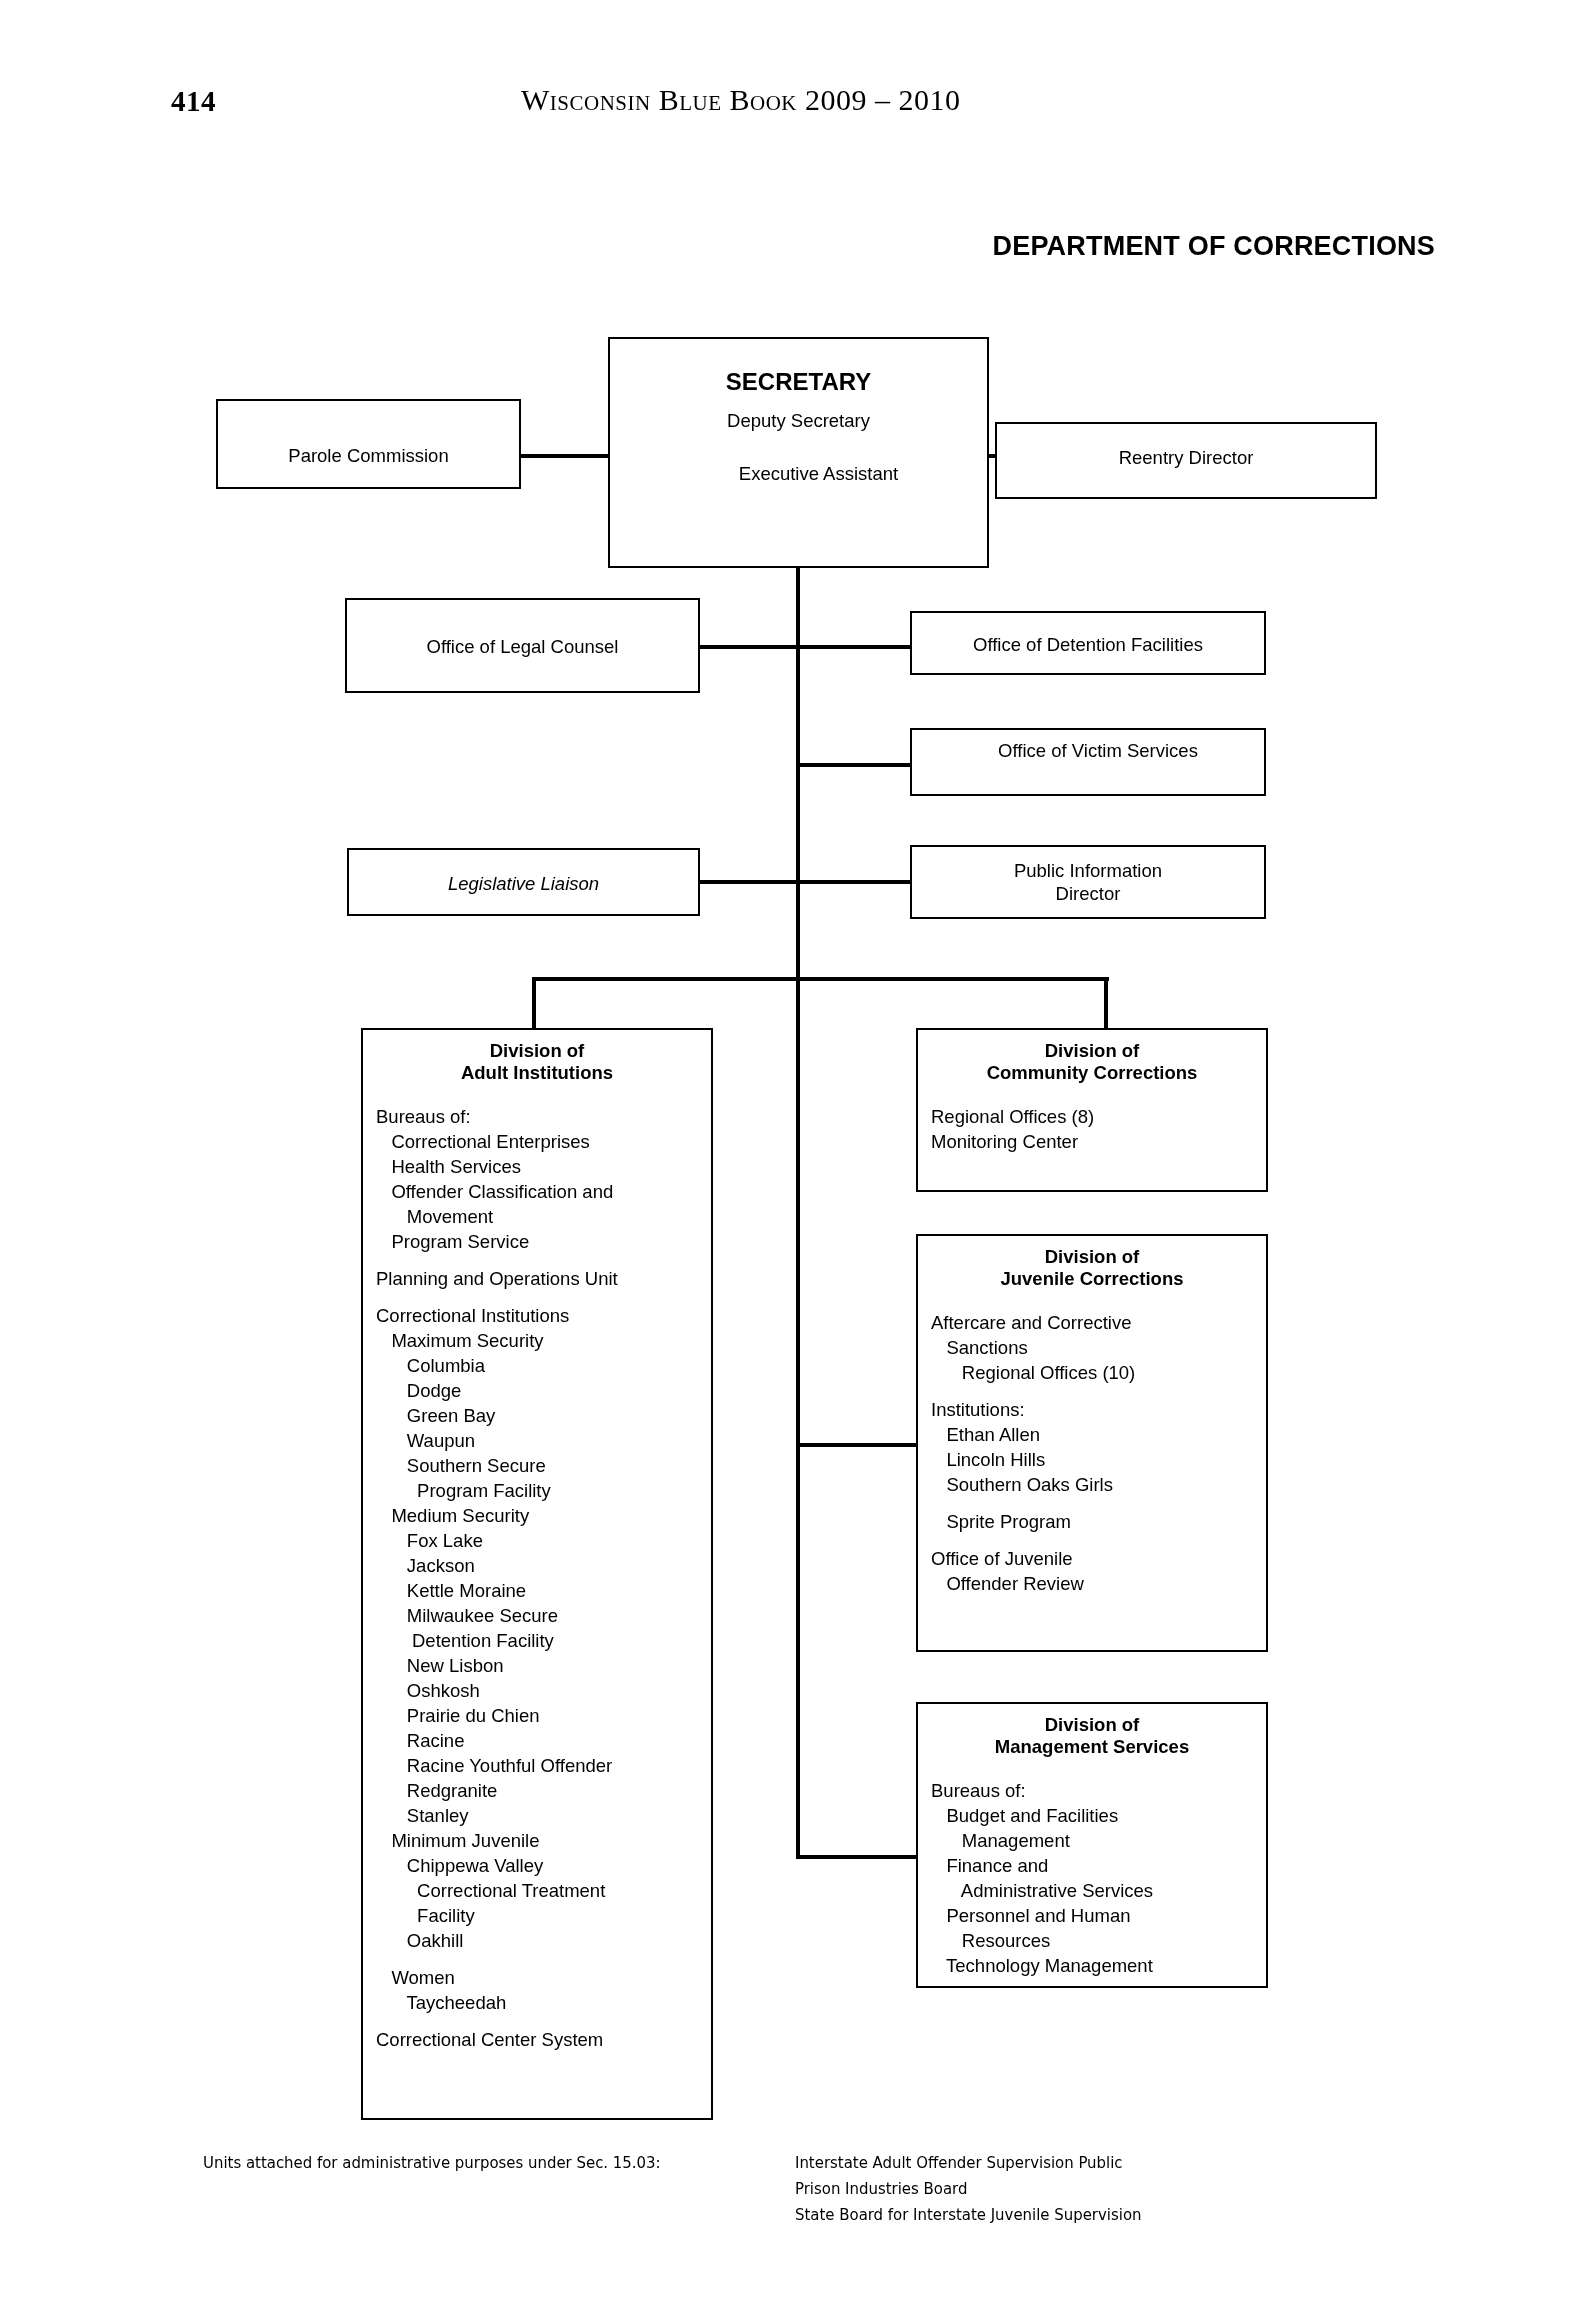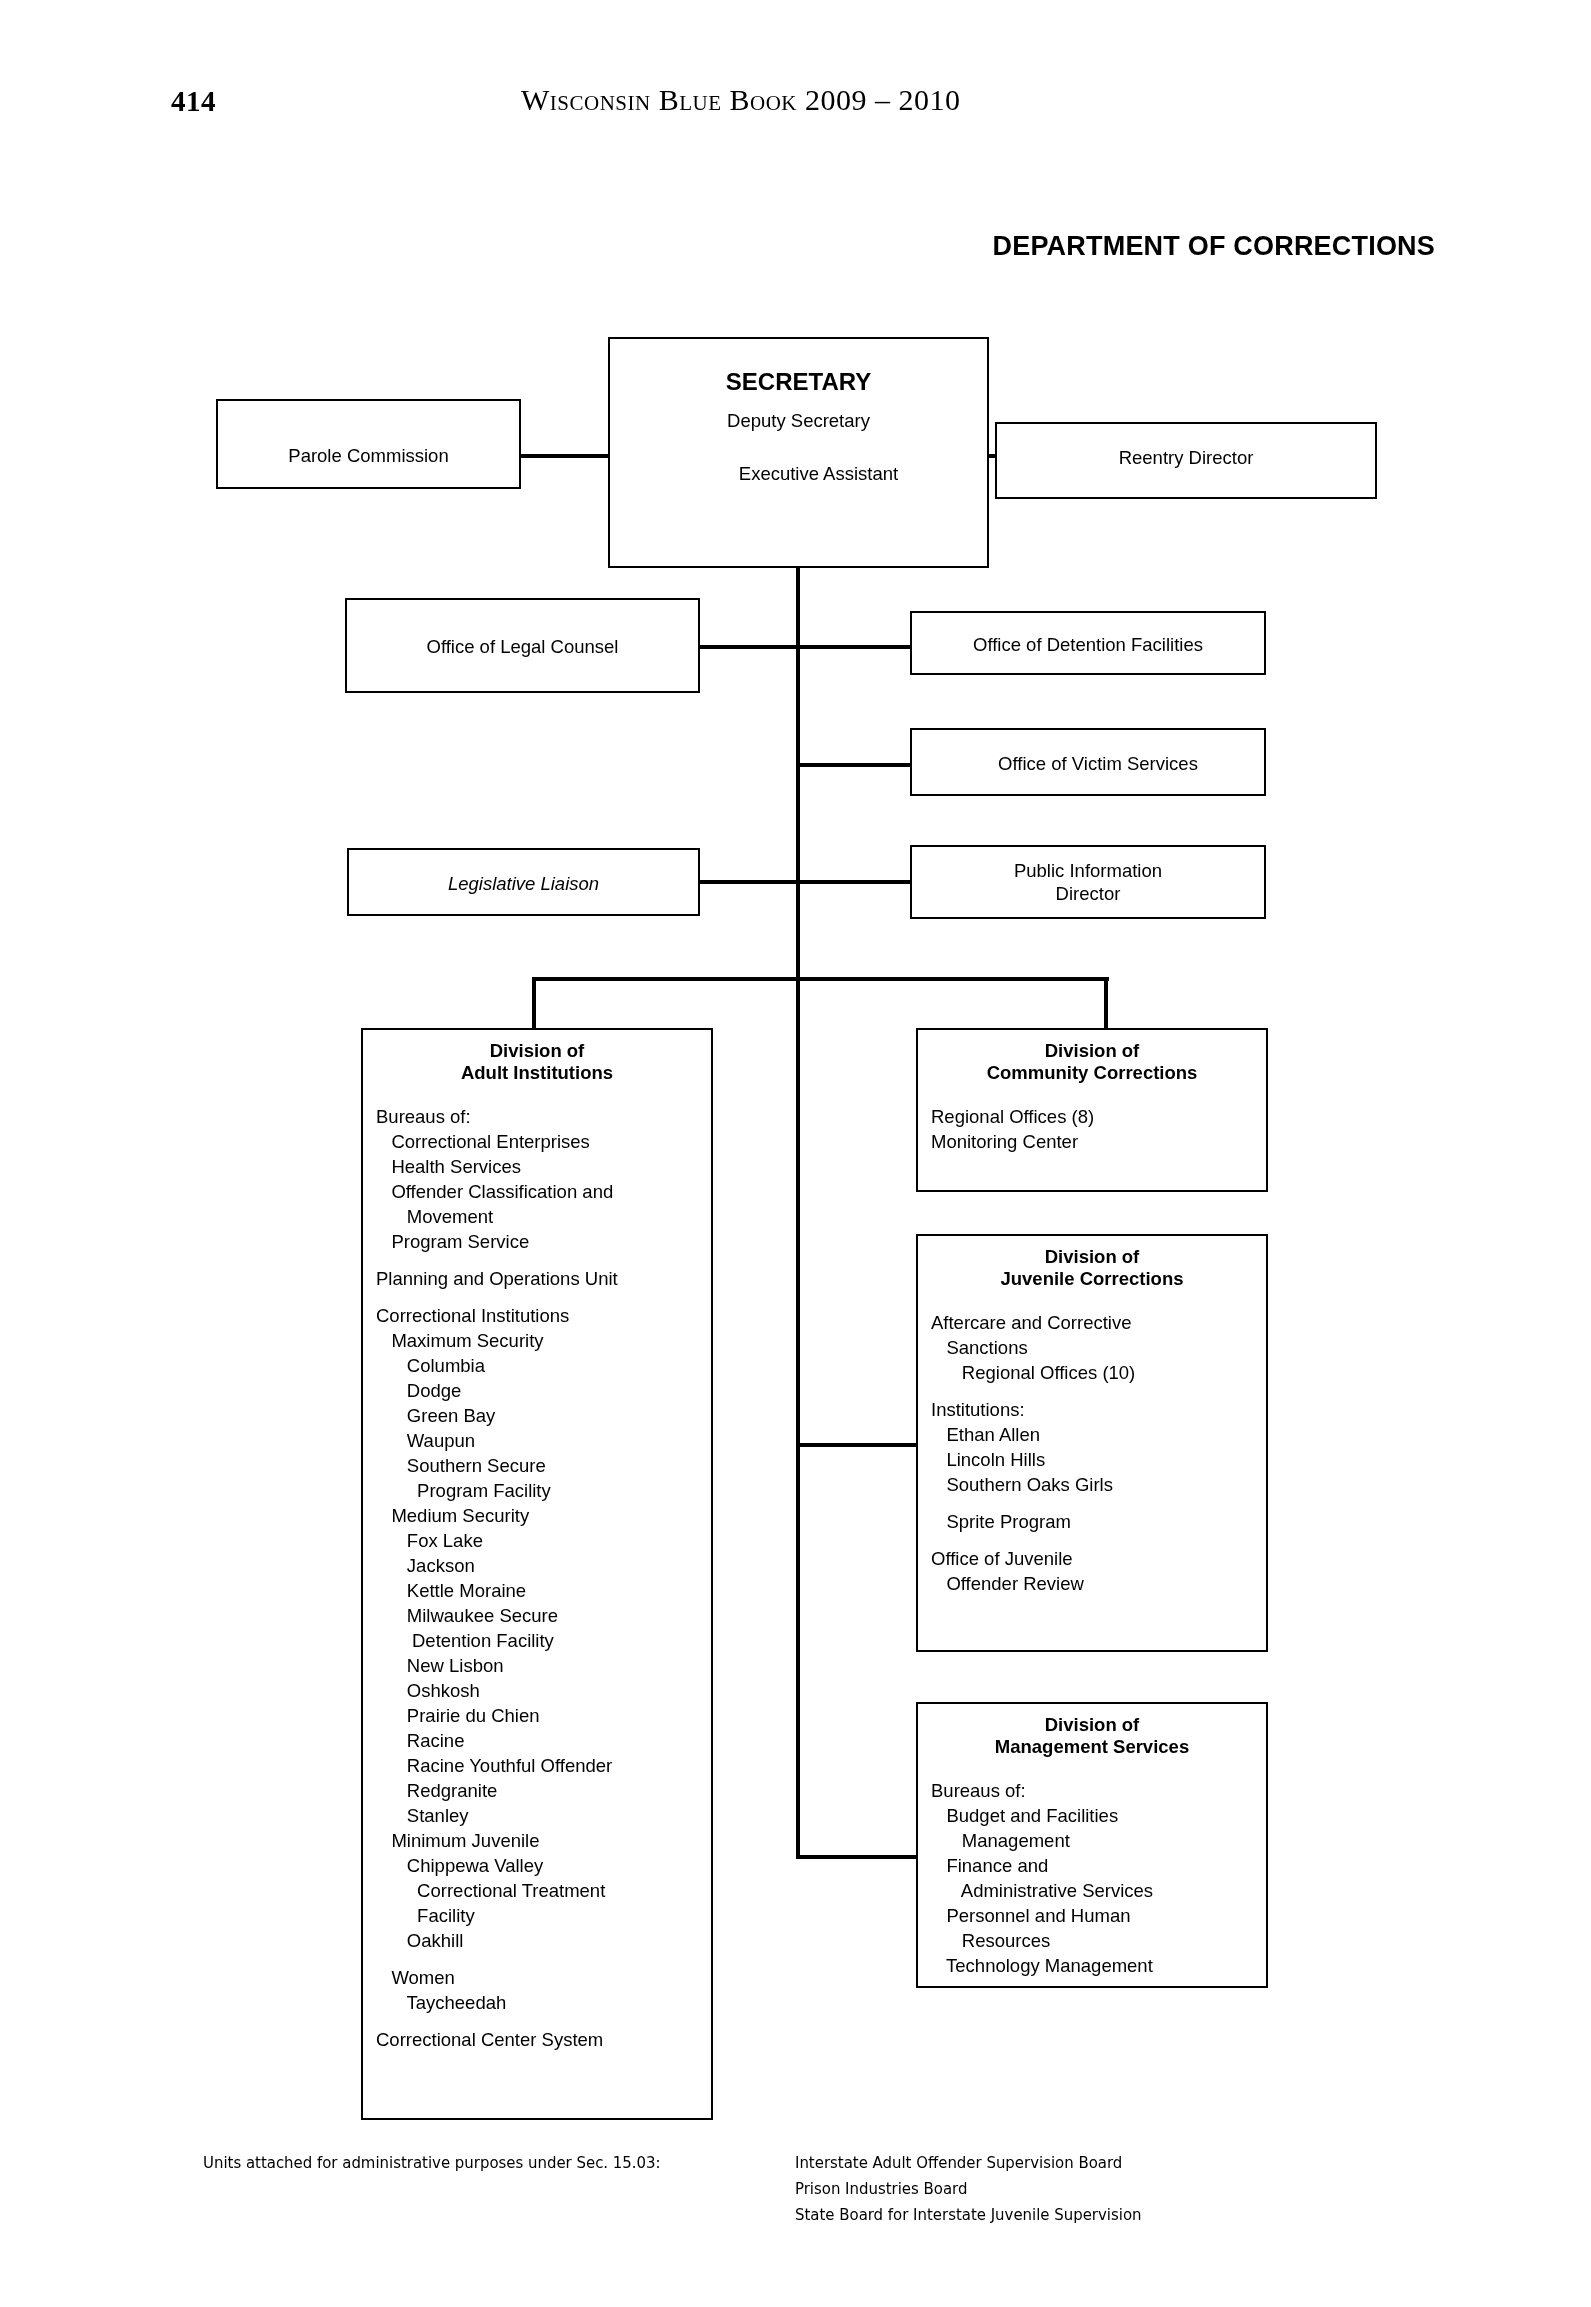--- a/index.html
+++ b/index.html
@@ -82,21 +82,21 @@
 
   <div class="box" style="left:345px;top:598px;width:355px;height:95px;">
     <div class="ctr tc" style="top:36px;">Office of Legal Counsel</div>
   </div>
 
   <div class="box" style="left:910px;top:611px;width:356px;height:64px;">
     <div class="ctr tc" style="top:21px;">Office of Detention Facilities</div>
   </div>
 
   <div class="box" style="left:910px;top:728px;width:356px;height:68px;">
-    <div class="ctr tc" style="top:23px;padding-left:20px;">Office of Victim Services</div>
+    <div class="ctr tc" style="top:10px;padding-left:20px;">Office of Victim Services</div>
   </div>
 
   <div class="box" style="left:347px;top:848px;width:353px;height:68px;">
     <div class="ctr tc" style="top:23px;font-style:italic;">Legislative Liaison</div>
   </div>
 
   <div class="box" style="left:910px;top:845px;width:356px;height:74px;padding-left:32px;">
     <div class="ctr tc" style="top:13px;">Public Information</div>
     <div class="ctr tc" style="top:36px;">Director</div>
   </div>
@@ -186,16 +186,16 @@
         <div>      Management</div>
         <div>   Finance and</div>
         <div>      Administrative Services</div>
         <div>   Personnel and Human</div>
         <div>      Resources</div>
         <div>   Technology Management</div>
       </div>
   </div>
 
   <div class="note" style="left:203px;top:2150px;">Units attached for administrative purposes under Sec. 15.03:</div>
-  <div class="note" style="left:795px;top:2150px;"><div>Interstate Adult Offender Supervision Board</div><div>Prison Industries Board</div><div>State Board for Interstate Juvenile Supervision</div></div>
+  <div class="note" style="left:795px;top:2150px;"><div>Interstate Adult Offender Supervision Public</div><div>Prison Industries Board</div><div>State Board for Interstate Juvenile Supervision</div></div>
 
 </div>
 
 
 </body></html>

